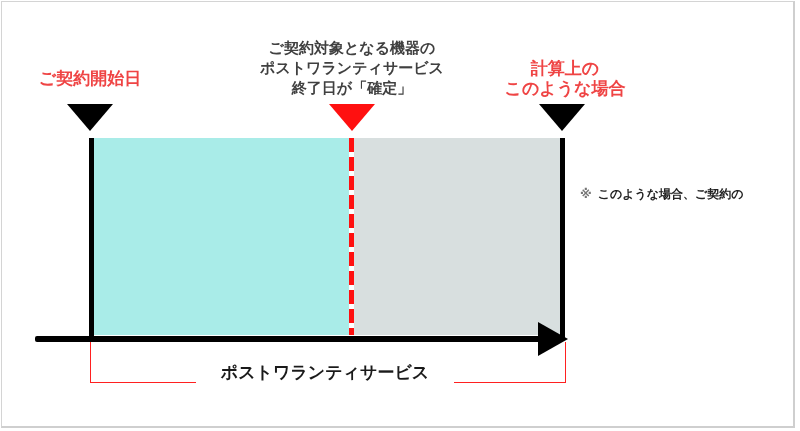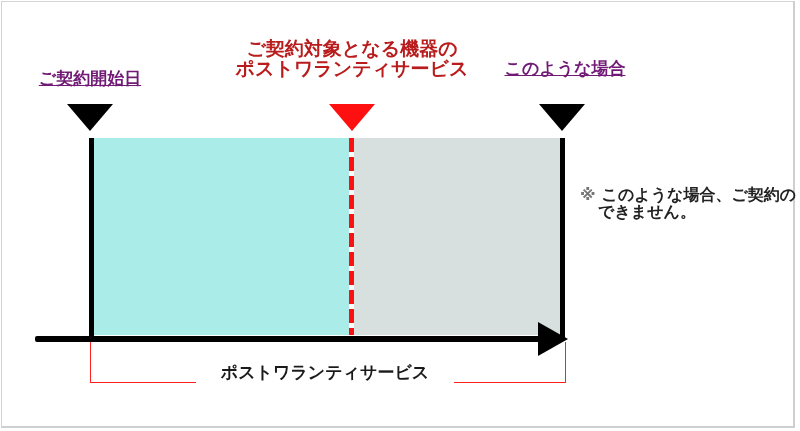--- a/index.html
+++ b/index.html
@@ -27,22 +27,22 @@
       background: #ffffff;
     }
     .label {
       position: absolute;
       font-weight: bold;
       text-align: center;
       line-height: 20px;
       white-space: nowrap;
       letter-spacing: 0px;
     }
-    .label-black { color: #701a75; font-size: 17px; text-decoration: underline; }
-    .label-red { color: #b91c1c; font-size: 19px; }
+    .label-black { color: #ef4444; font-size: 17px; }
+    .label-red { color: #404040; font-size: 15px; }
     .label .line { display: block; }
 
     .tri {
       position: absolute;
       width: 0;
       height: 0;
       border-left: 23px solid transparent;
       border-right: 23px solid transparent;
       border-top: 27px solid #000000;
     }
@@ -109,21 +109,21 @@
     }
     .bracket-h {
       position: absolute;
       height: 1px;
       background: #ff2020;
     }
     .note {
       position: absolute;
       left: 580px;
       top: 186px;
-      font-size: 16px;
+      font-size: 12px;
       color: #222222;
       line-height: 17px;
       font-weight: bold;
       white-space: nowrap;
     }
     .note .mark {
       color: #777777;
       margin-right: 6px;
     }
     .note .indent { display: block; padding-left: 18px; }
@@ -146,23 +146,25 @@
 
 <div class="frame"></div>
 
 <div class="label label-black" style="left: 20px; top: 68px; width: 140px;">
   <span class="line">ご契約開始日</span>
 </div>
 
 <div class="label label-red" style="left: 228px; top: 38px; width: 248px;">
   <span class="line">ご契約対象となる機器の</span>
   <span class="line">ポストワランティサービス</span>
+  <span class="line">終了日が「確定」</span>
 </div>
 
 <div class="label label-black" style="left: 495px; top: 58px; width: 140px;">
+  <span class="line">計算上の</span>
   <span class="line">このような場合</span>
 </div>
 
 <div class="tri" style="left: 67px; top: 104px;"></div>
 <div class="tri red" style="left: 329px; top: 104px;"></div>
 <div class="tri" style="left: 539px; top: 104px;"></div>
 
 <div class="area-cyan"></div>
 <div class="area-gray"></div>
 
@@ -177,14 +179,13 @@
 <div class="bracket-v" style="left: 565px; top: 342px; height: 41px;"></div>
 <div class="bracket-h" style="left: 90px; top: 382px; width: 106px;"></div>
 <div class="bracket-h" style="left: 454px; top: 382px; width: 112px;"></div>
 
 <div class="period-label">
   <span class="line">ポストワランティサービス</span>
 </div>
 
 <div class="note">
   <span><span class="mark">※</span><span>このような場合、ご契約の</span></span>
-  <span class="indent">できません。</span>
 </div>
 
 </body></html>

